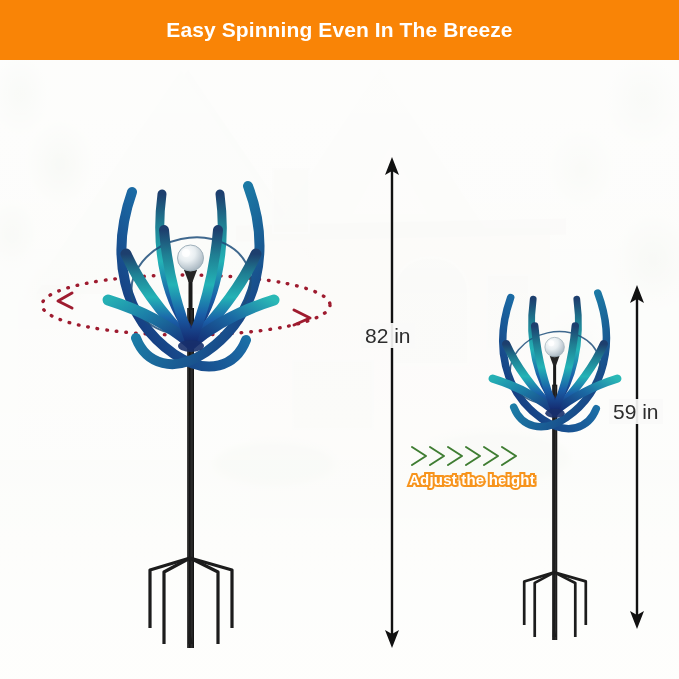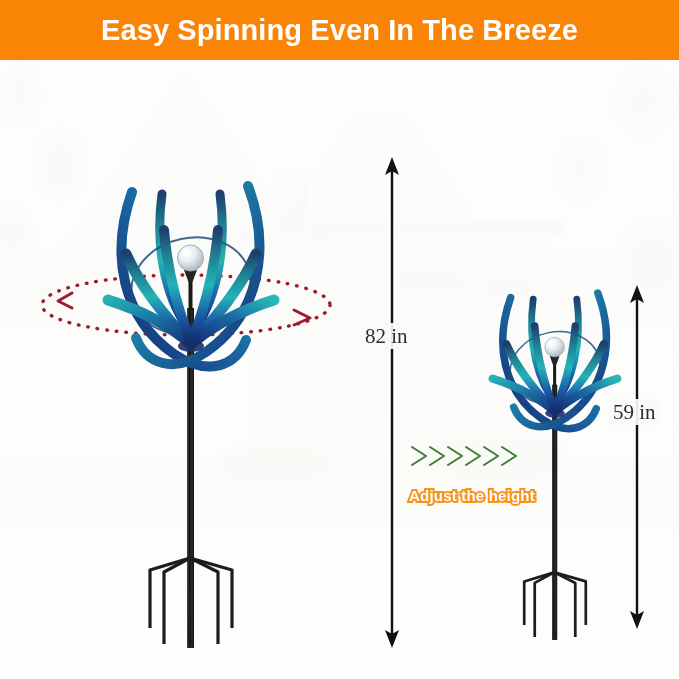--- a/index.html
+++ b/index.html
@@ -144,21 +144,21 @@
     left: 0; top: 0;
     width: 679px; height: 60px;
     background: #f98406;
     display: flex;
     align-items: center;
     justify-content: center;
     z-index: 40;
   }
   .banner-title {
     color: #ffffff;
-    font-size: 29px;
+    font-size: 21px;
     font-weight: bold;
     letter-spacing: .1px;
     white-space: nowrap;
     font-family: "Liberation Sans", sans-serif;
   }
 
   
   .swivel-badge {
     position: absolute;
     left: 116px; top: 116px;
@@ -189,21 +189,21 @@
   
   .dim-line { position: absolute; z-index: 25; }
   .dim-82 { left: 380px; top: 155px; }
   .dim-59 { left: 625px; top: 283px; }
 
   .dim-label {
     position: absolute;
     z-index: 26;
     font-size: 21px;
     color: #2d2d2d;
-    font-family: Liberation Serif, serif;
+    font-family: Liberation Sans, sans-serif;
     white-space: nowrap;
     background: transparent;
     text-align: center;
   }
   .label-82 { left: 361px; top: 324px; }
   .label-59 { left: 609px; top: 400px; }
   .label-82 .lbl-bg, .label-59 .lbl-bg {
     background: rgba(250,250,248,.92);
     padding: 1px 4px;
   }
@@ -211,21 +211,21 @@
   
   .adjust-group {
     position: absolute;
     left: 409px; top: 443px;
     z-index: 28;
     text-align: center;
   }
   .chevrons { display:block; }
   .adjust-label {
     display: block;
-    margin-top: 18px;
+    margin-top: 2px;
     font-size: 15px;
     font-weight: bold;
     color: #ffffff;
     font-family: "Liberation Sans", sans-serif;
     white-space: nowrap;
     -webkit-text-stroke: 4px #f7941d;
     paint-order: stroke fill;
     letter-spacing: .2px;
   }
 </style>

